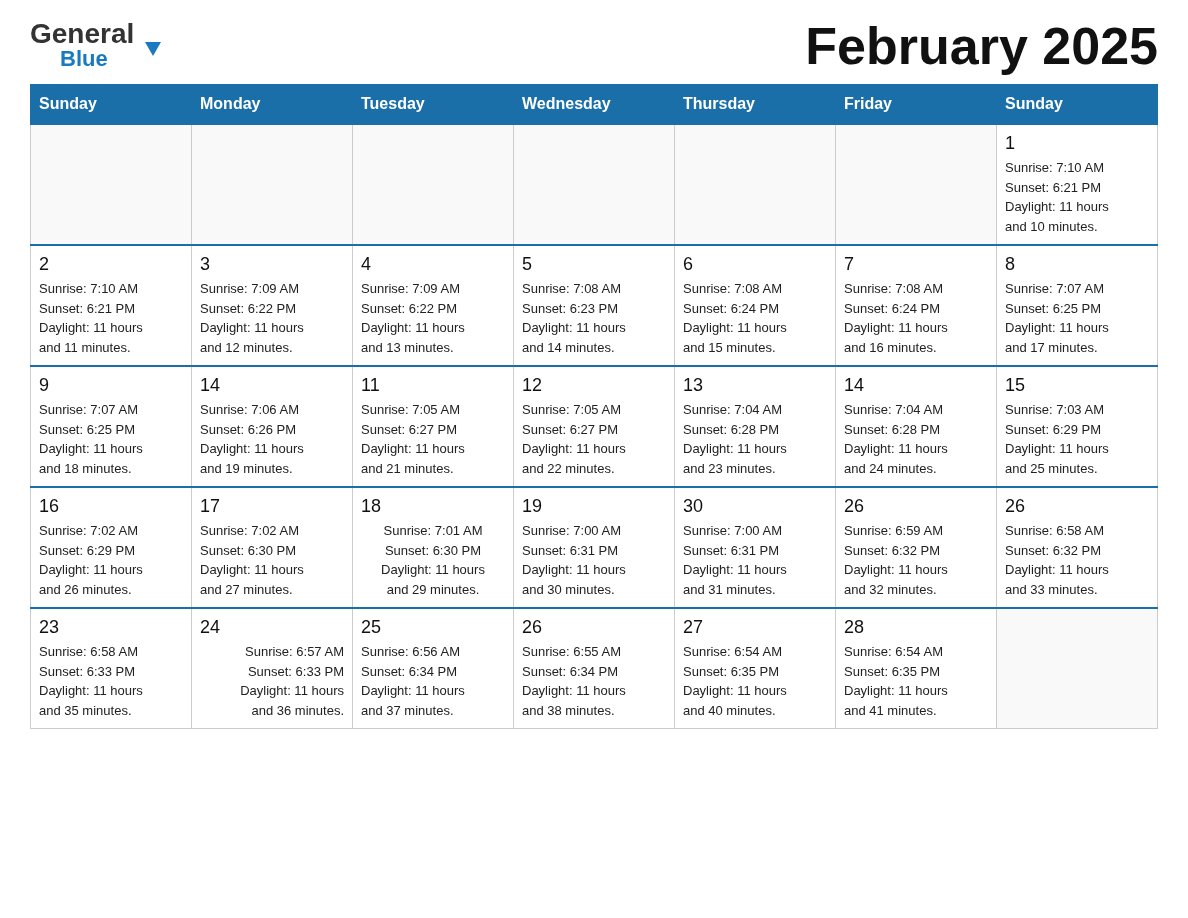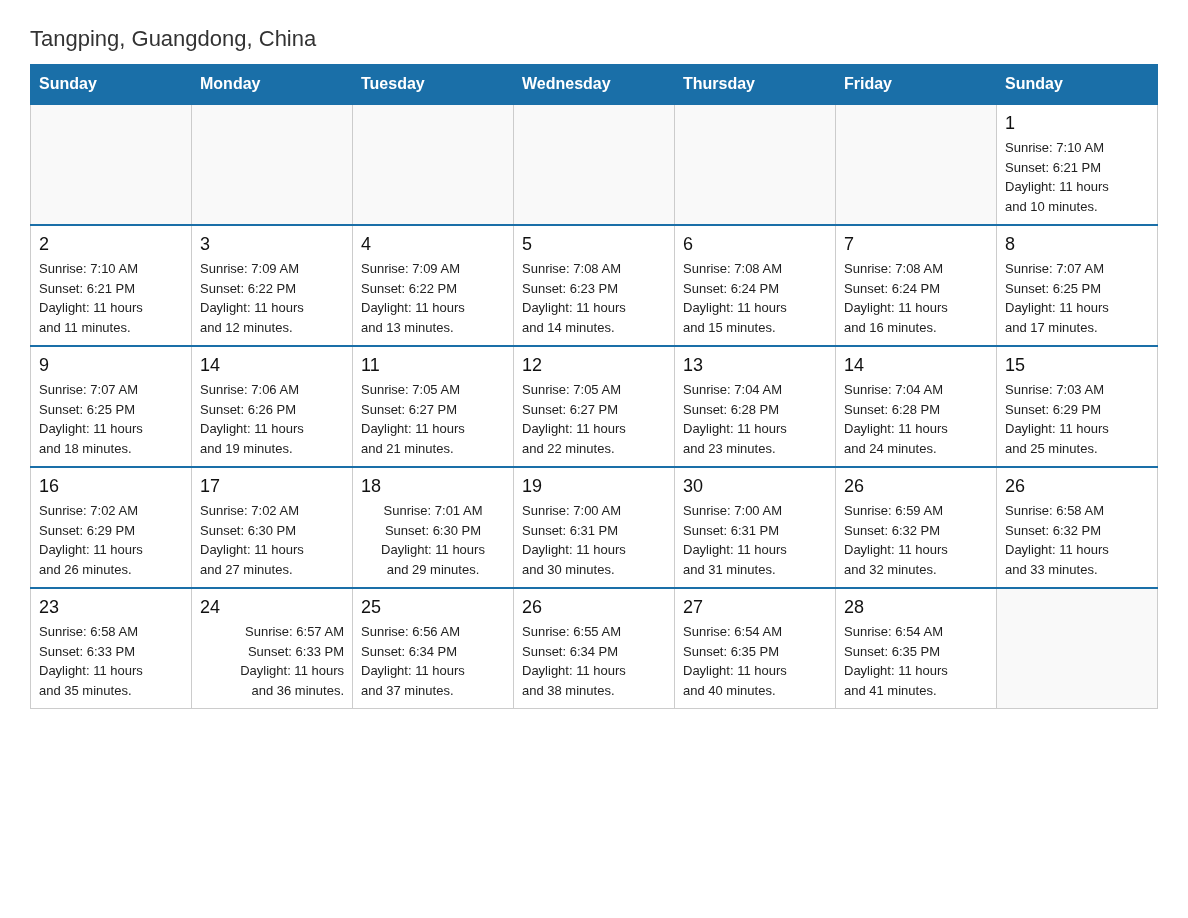--- a/index.html
+++ b/index.html
@@ -90,22 +90,28 @@
       line-height: 1.5;
     }
     .empty-cell {
       background: #f9f9f9;
     }
   </style>
 </head>
 <body>
 
 <div class="header">
+  <div class="logo">
+    <div class="logo-general">General<span style="display:inline-block;width:0;height:0;border-left:9px solid transparent;border-right:9px solid transparent;border-top:0;border-bottom:0;vertical-align:middle;margin-left:2px;"><svg width="16" height="14" viewBox="0 0 16 14" style="vertical-align:middle;margin-top:-4px;">
+            <polygon points="0,0 16,0 8,14" fill="#1a7abf"></polygon>
+          </svg></span></div>
+    <div class="logo-blue">Blue</div>
+  </div>
   <div class="title-section">
-    <div class="location-title">Tangping, Guangdong, China</div>
+    <div class="month-title">February 2025</div>
   </div>
 </div>
 
 <table class="calendar">
   <thead>
     <tr>
       <th>Sunday</th>
       <th>Monday</th>
       <th>Tuesday</th>
       <th>Wednesday</th>

